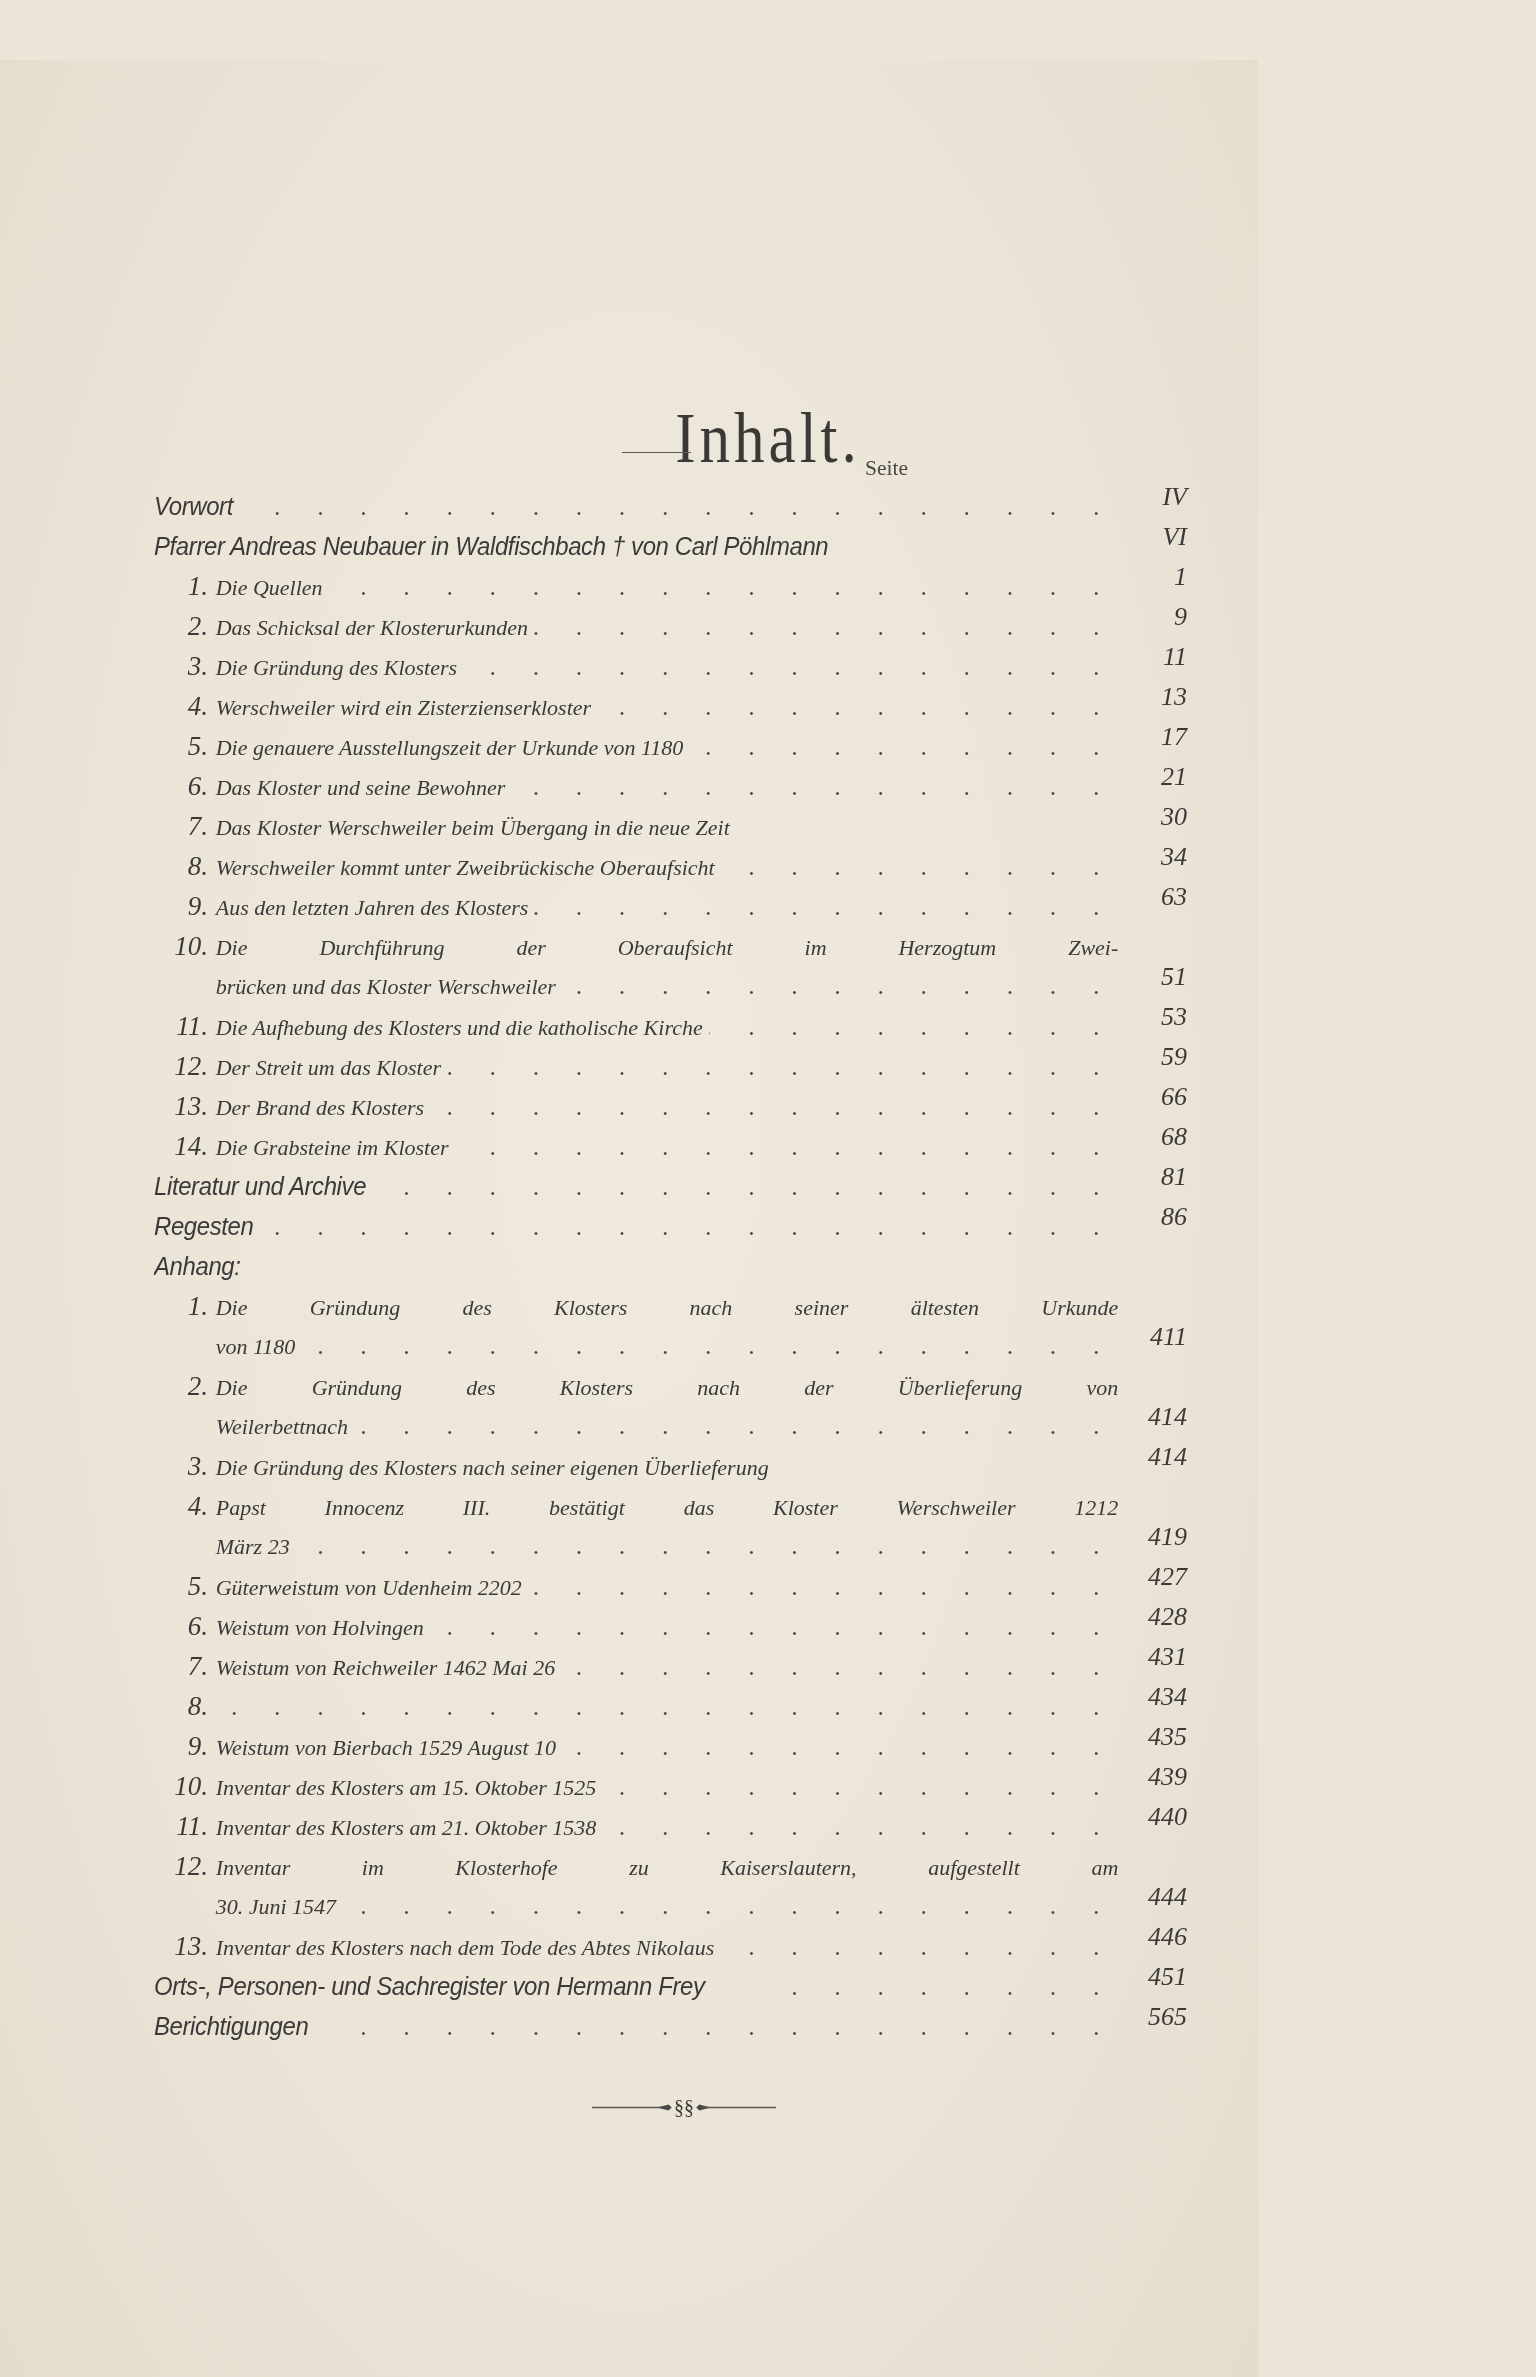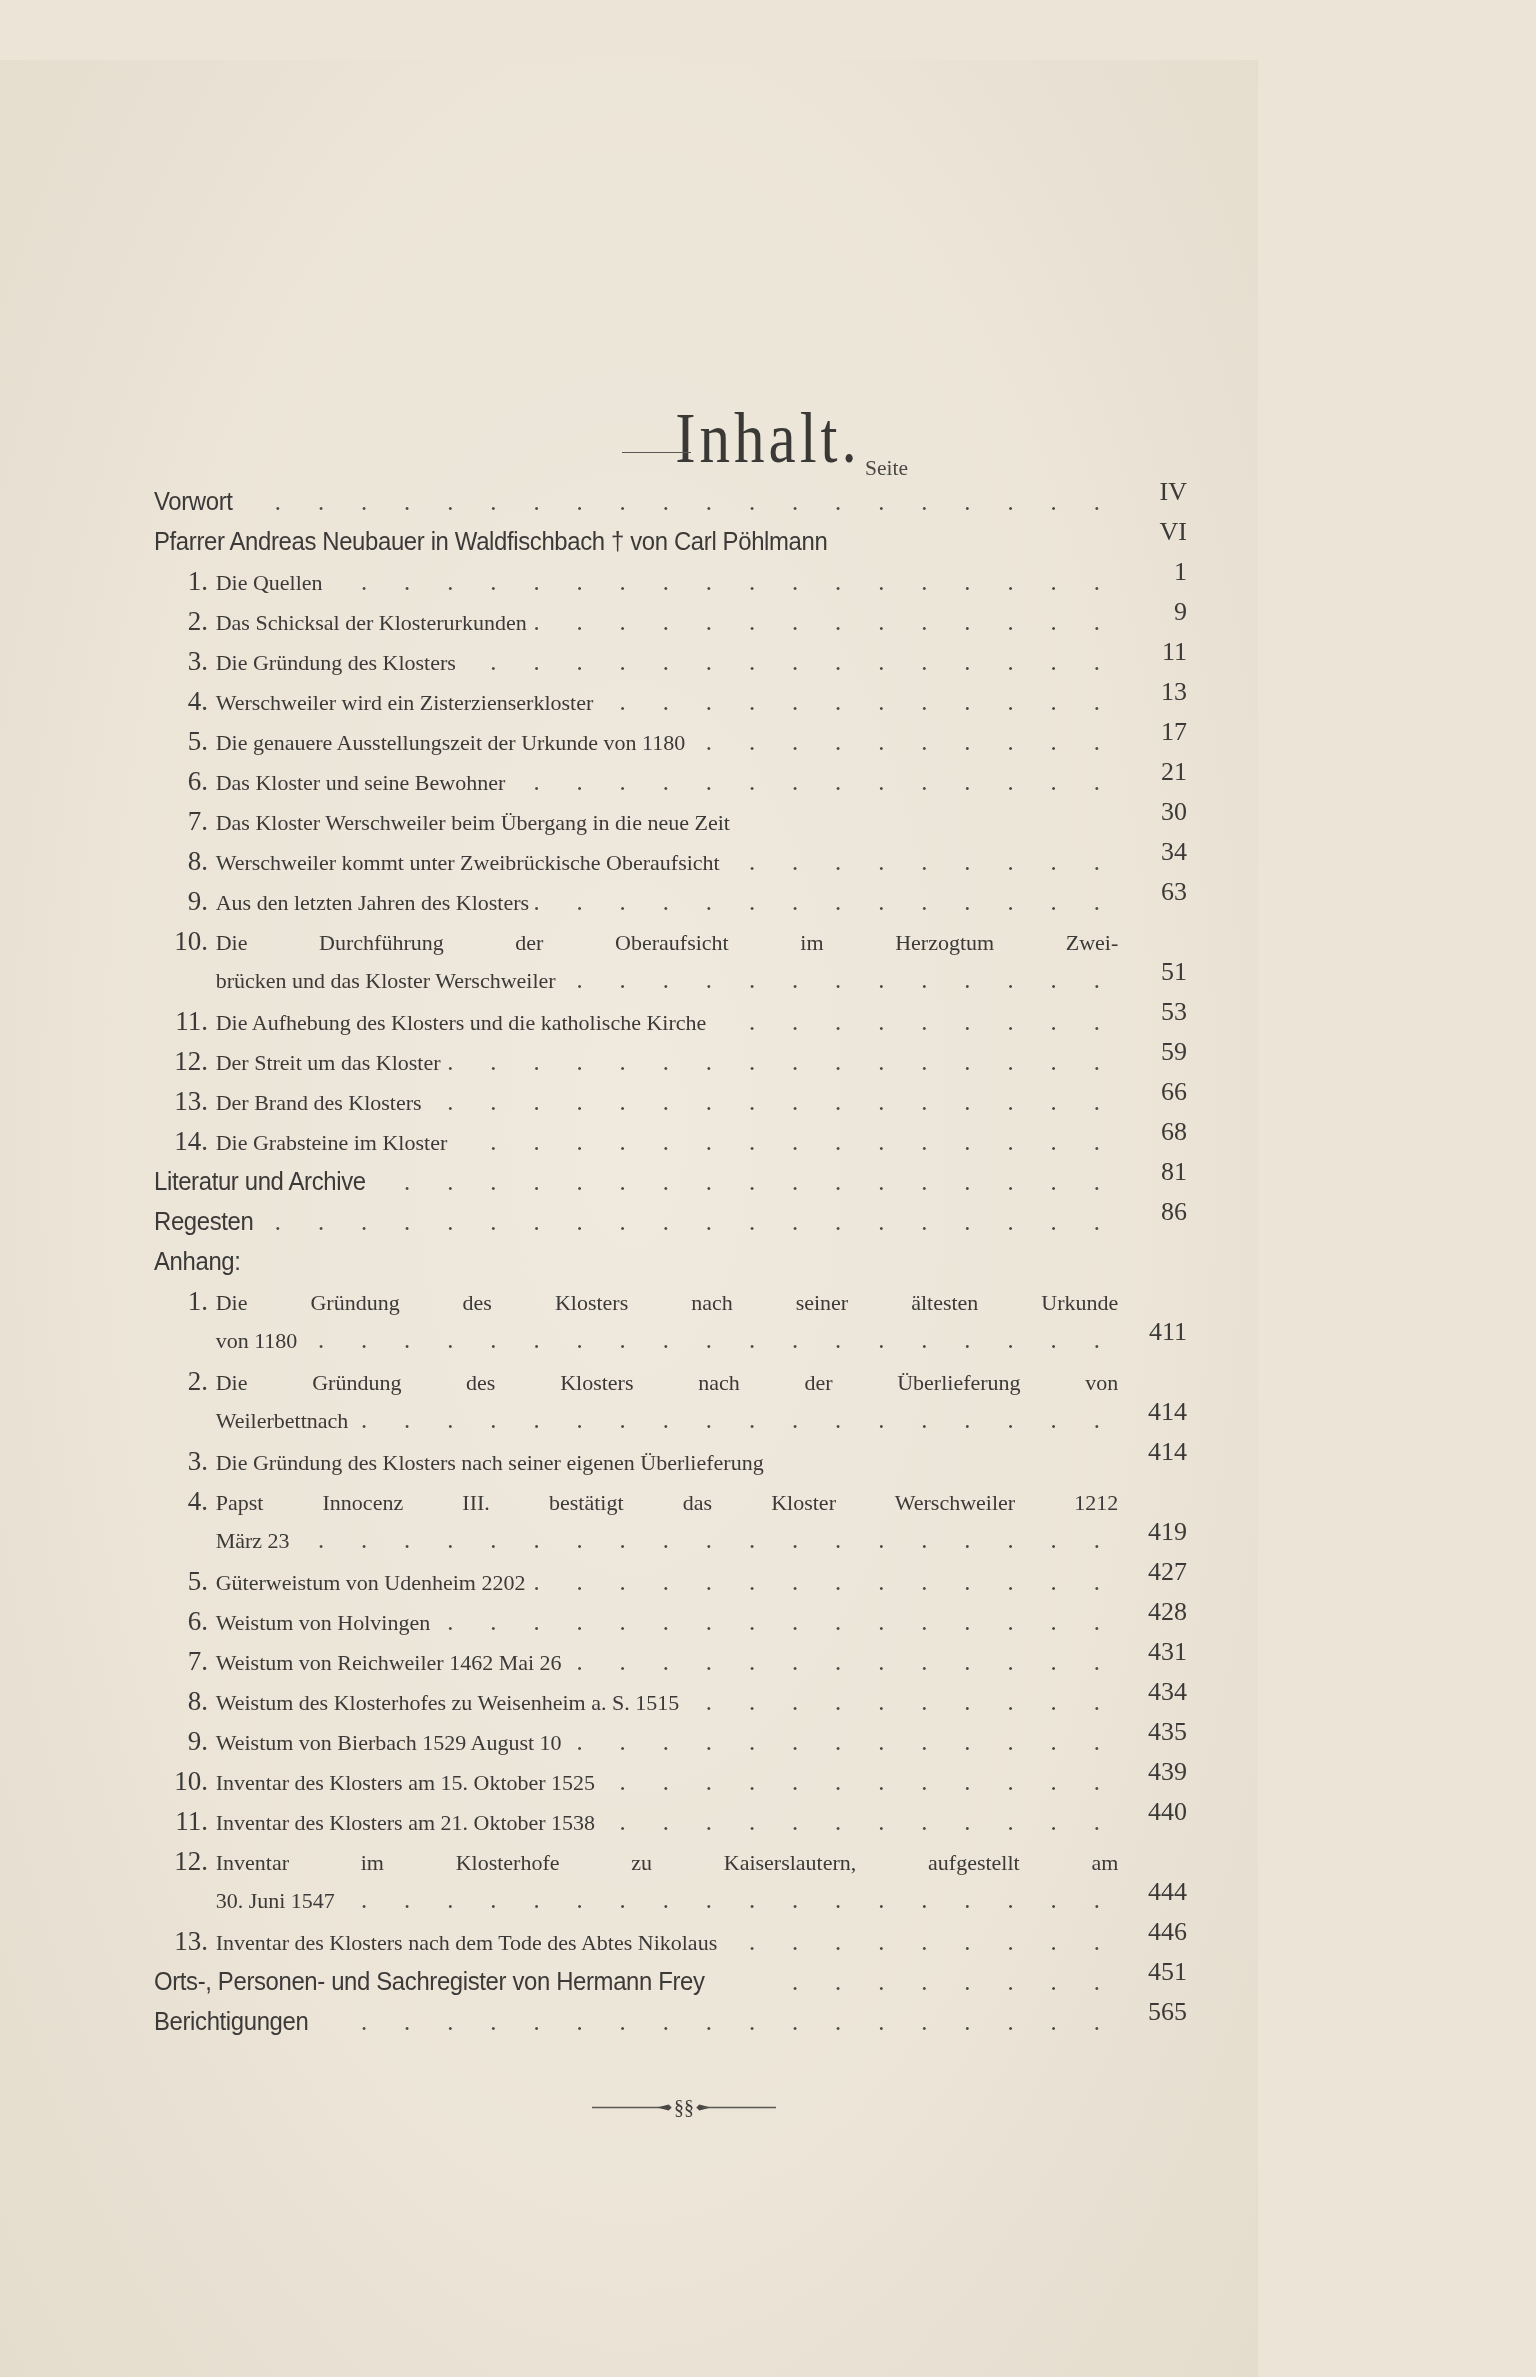--- a/index.html
+++ b/index.html
@@ -53,21 +53,22 @@
     .toc {
       position: absolute;
       left: 154px;
       top: 426px;
       width: 1033px;
     }
     .row {
       position: relative;
       height: 40px;
       display: flex;
-      align-items: flex-start;
+      align-items: center;
+      font-style: italic;
     }
     .label-wrap {
       flex: 1;
       display: flex;
       align-items: baseline;
       overflow: hidden;
       white-space: nowrap;
     }
     .num {
       display: inline-block;
@@ -354,21 +355,20 @@
         <div class="label-wrap">
           <span class="num" style="margin-left: 0px;">7.</span>
           <span class="lbl">Weistum von Reichweiler 1462 Mai 26</span>
           <span class="dots"> . . . . . . . . . . . . . . . . . . . . . . . . . . . . . . . . . . . . . . . . . . . . . . . . . . . . . . . . . . . .</span>
         </div>
         <span class="page-no">431</span>
       </div>
       <div class="row">
         <div class="label-wrap">
           <span class="num" style="margin-left: 0px;">8.</span>
-          <span class="lbl">Weistum des Klosterhofes zu Weisenheim a. S. 1515</span>
           <span class="dots"> . . . . . . . . . . . . . . . . . . . . . . . . . . . . . . . . . . . . . . . . . . . . . . . . . . . . . . . . . . . .</span>
         </div>
         <span class="page-no">434</span>
       </div>
       <div class="row">
         <div class="label-wrap">
           <span class="num" style="margin-left: 0px;">9.</span>
           <span class="lbl">Weistum von Bierbach 1529 August 10</span>
           <span class="dots"> . . . . . . . . . . . . . . . . . . . . . . . . . . . . . . . . . . . . . . . . . . . . . . . . . . . . . . . . . . . .</span>
         </div>

